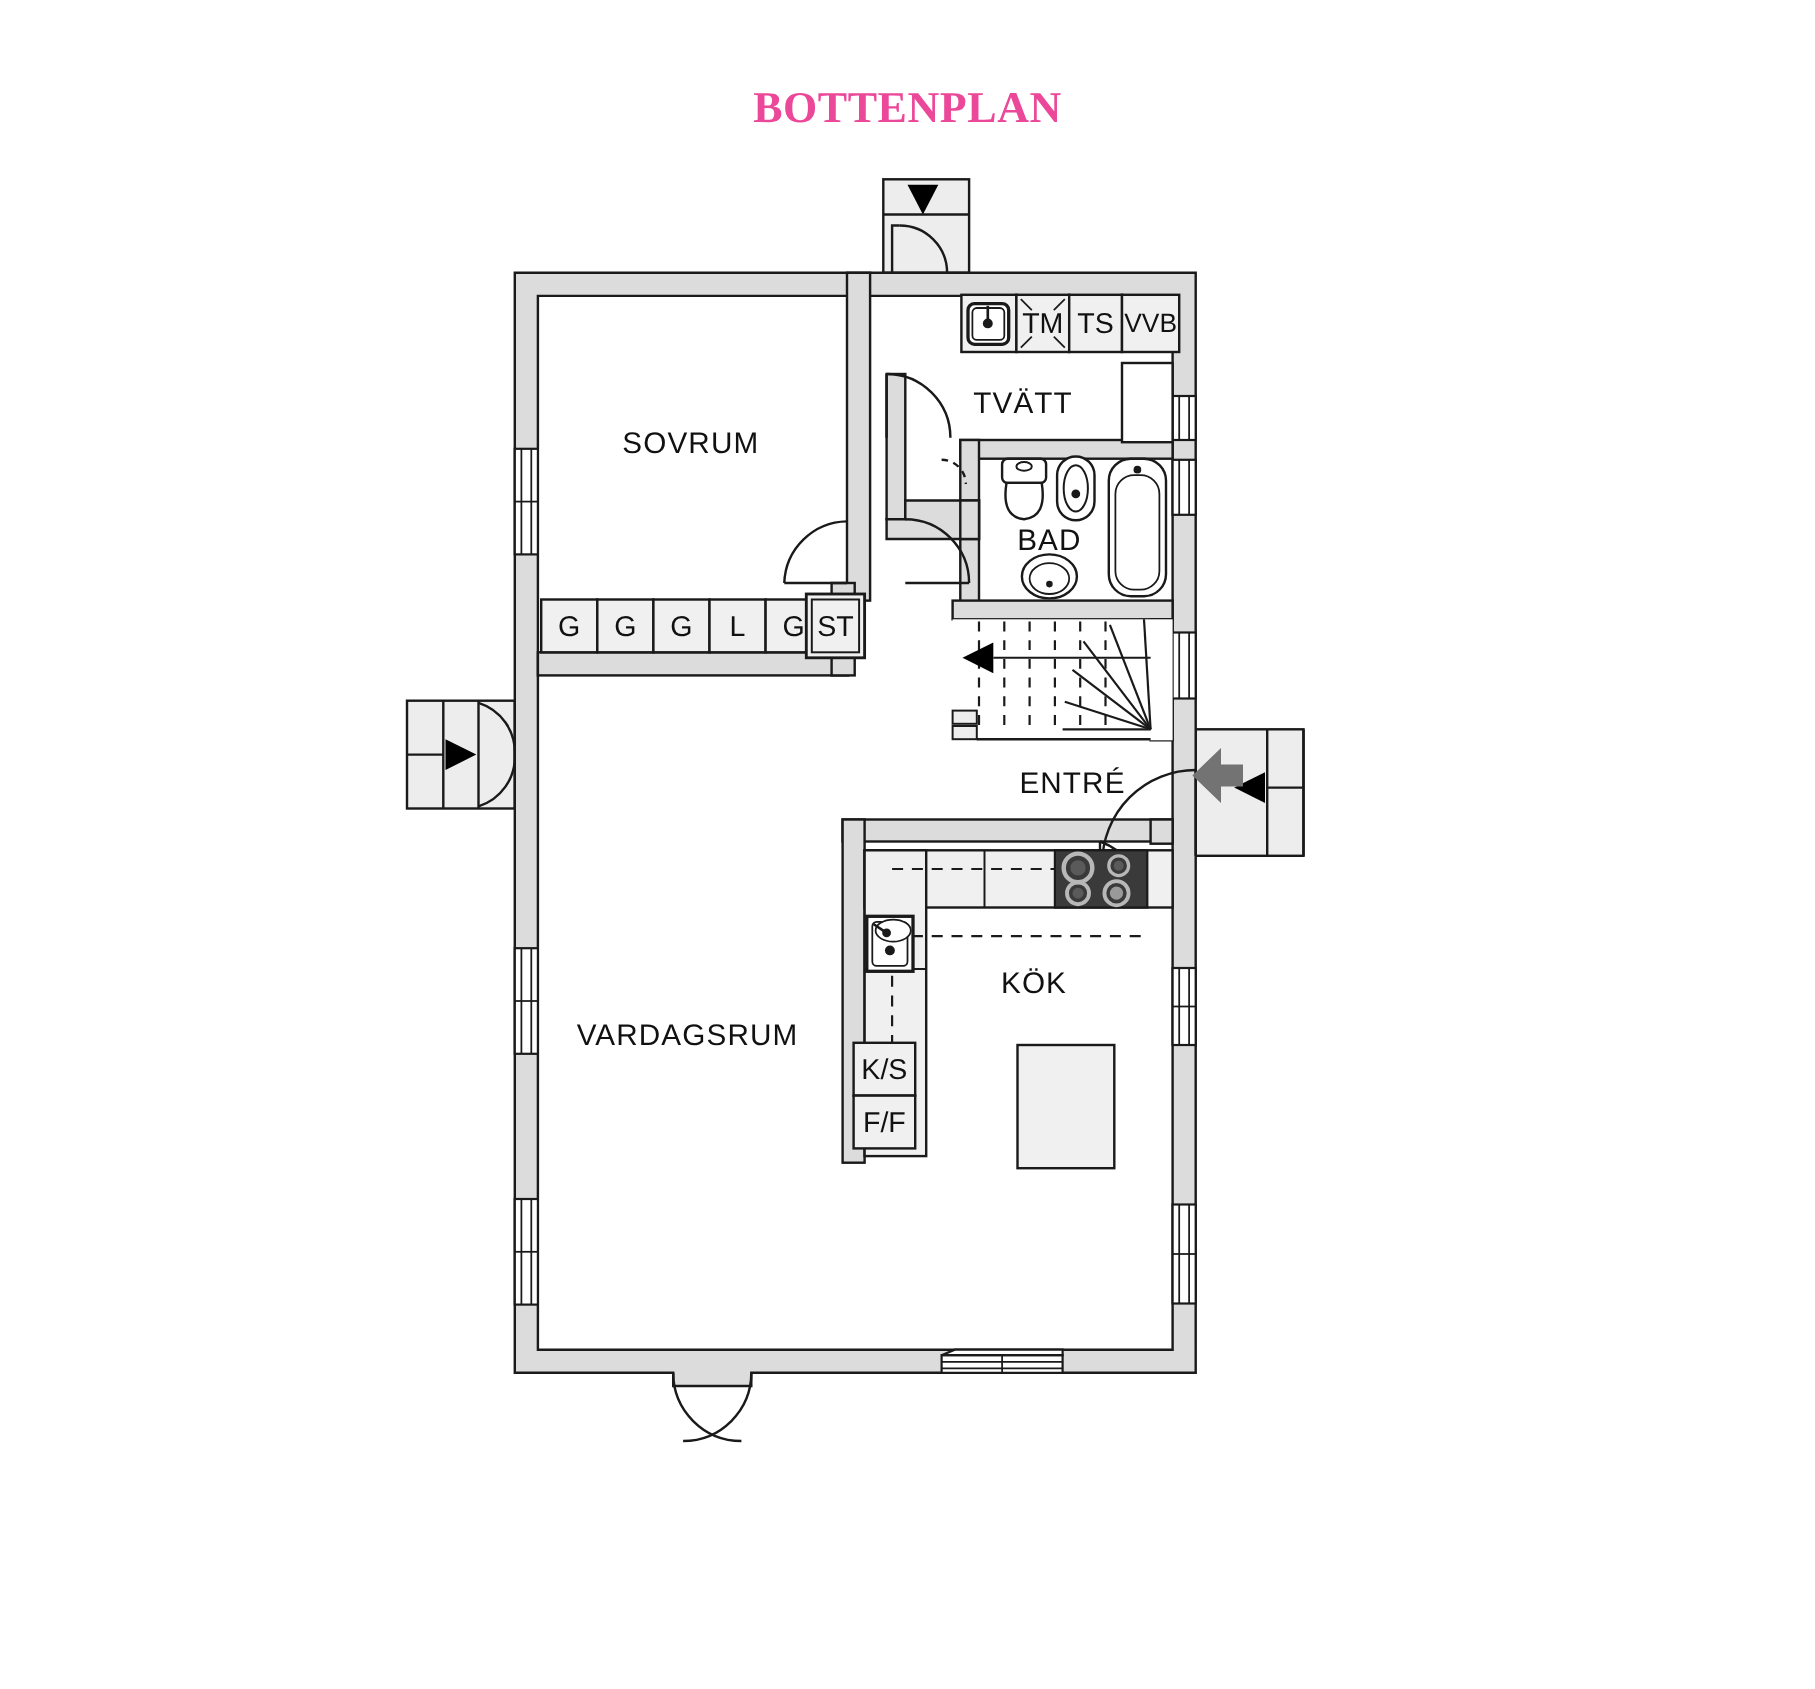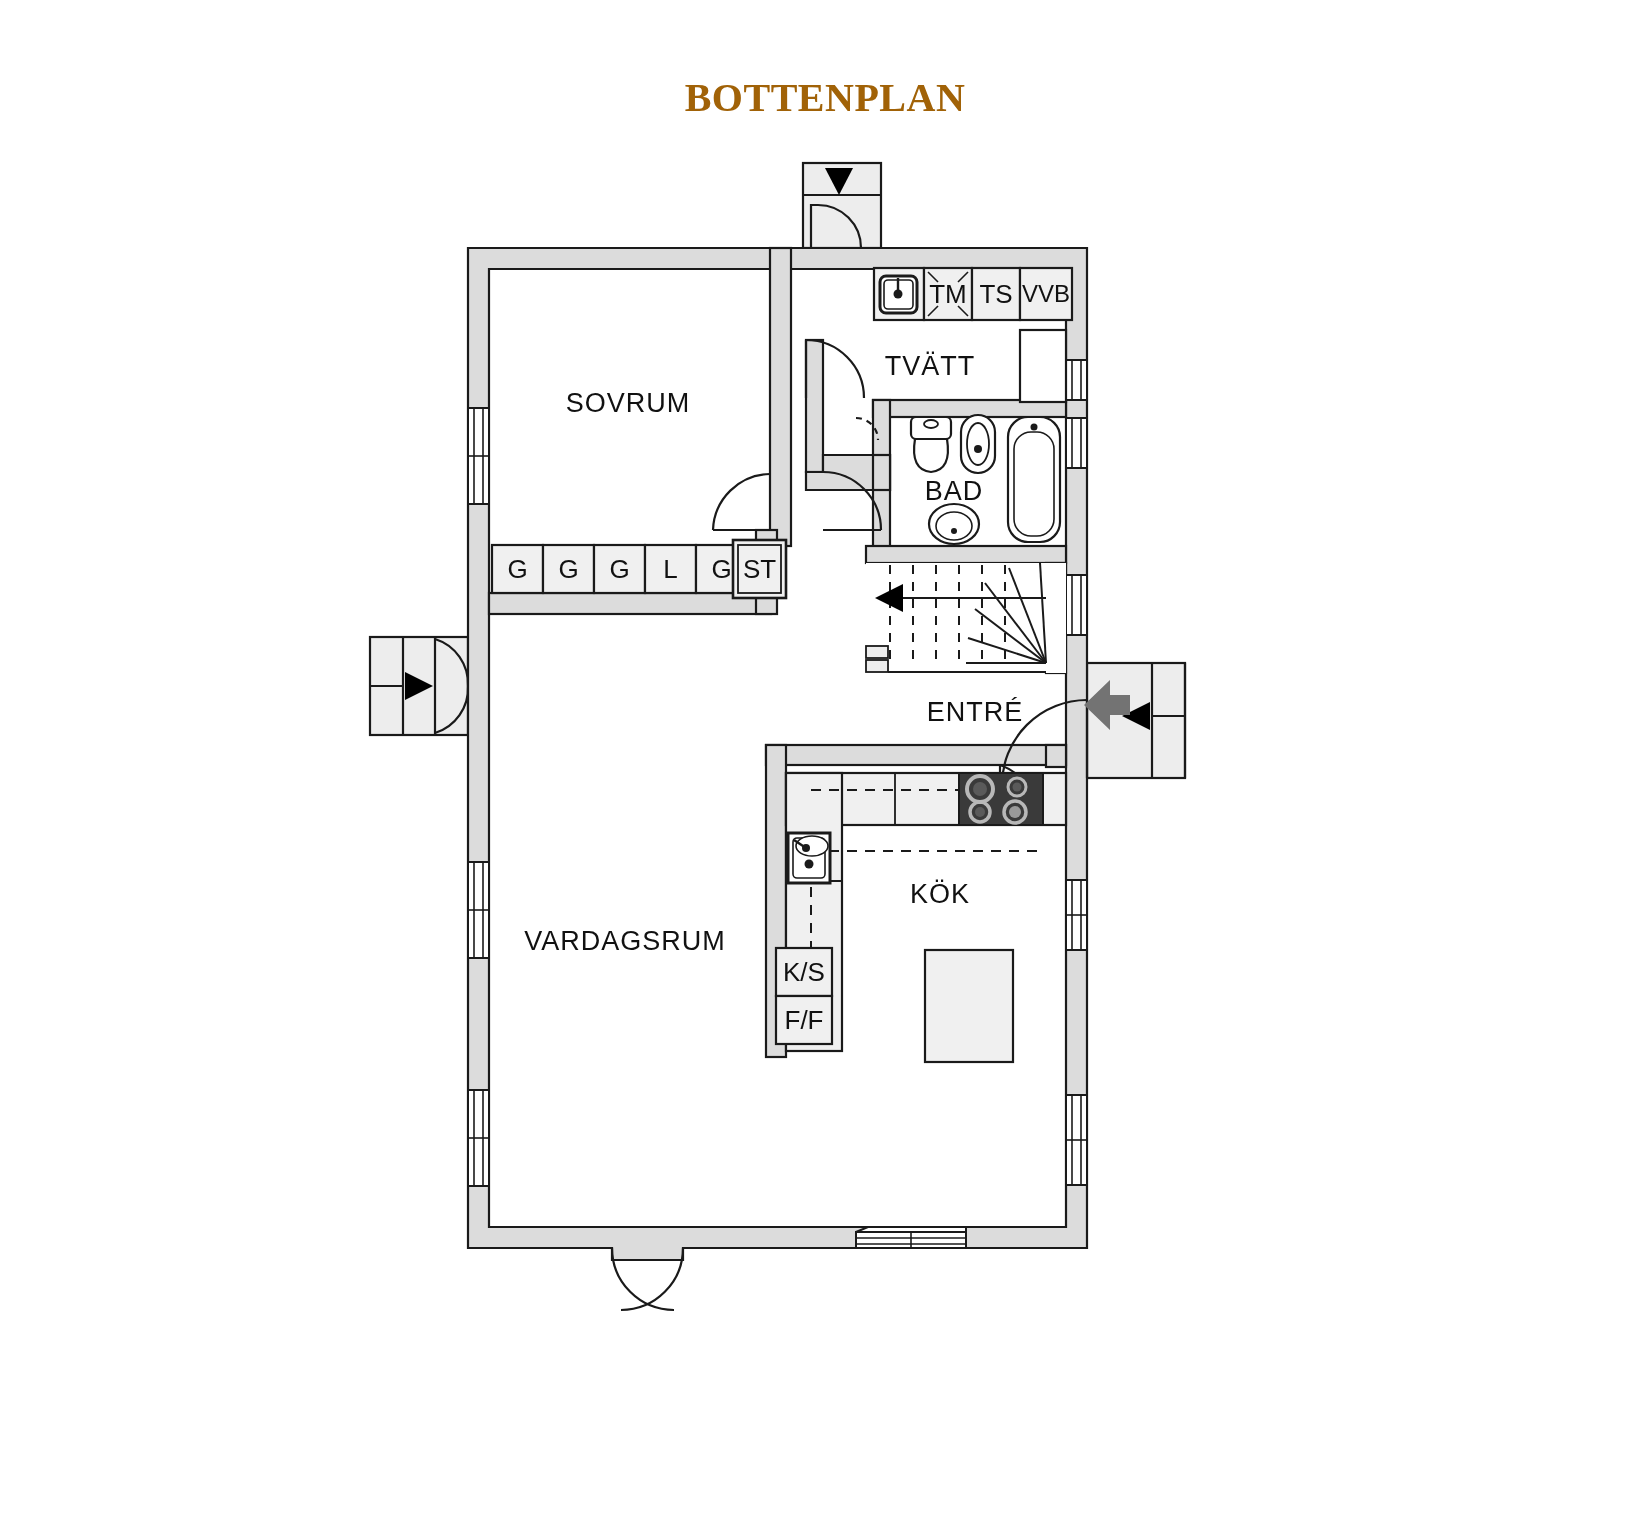--- a/index.html
+++ b/index.html
@@ -17,21 +17,21 @@
   #plan-title {
     position: absolute;
     top: 74px;
     left: 0;
     width: 1650px;
     text-align: center;
     font-family: "Liberation Serif", serif;
     font-weight: bold;
     font-size: 40px;
     letter-spacing: 0.5px;
-    color: #a16207;
+    color: #ec4899;
   }
   #floorplan-svg {
     position: absolute;
     top: 0;
     left: 0;
   }
   .room-label {
     font-family: "Liberation Sans", sans-serif;
     font-size: 27px;
     fill: #111111;

